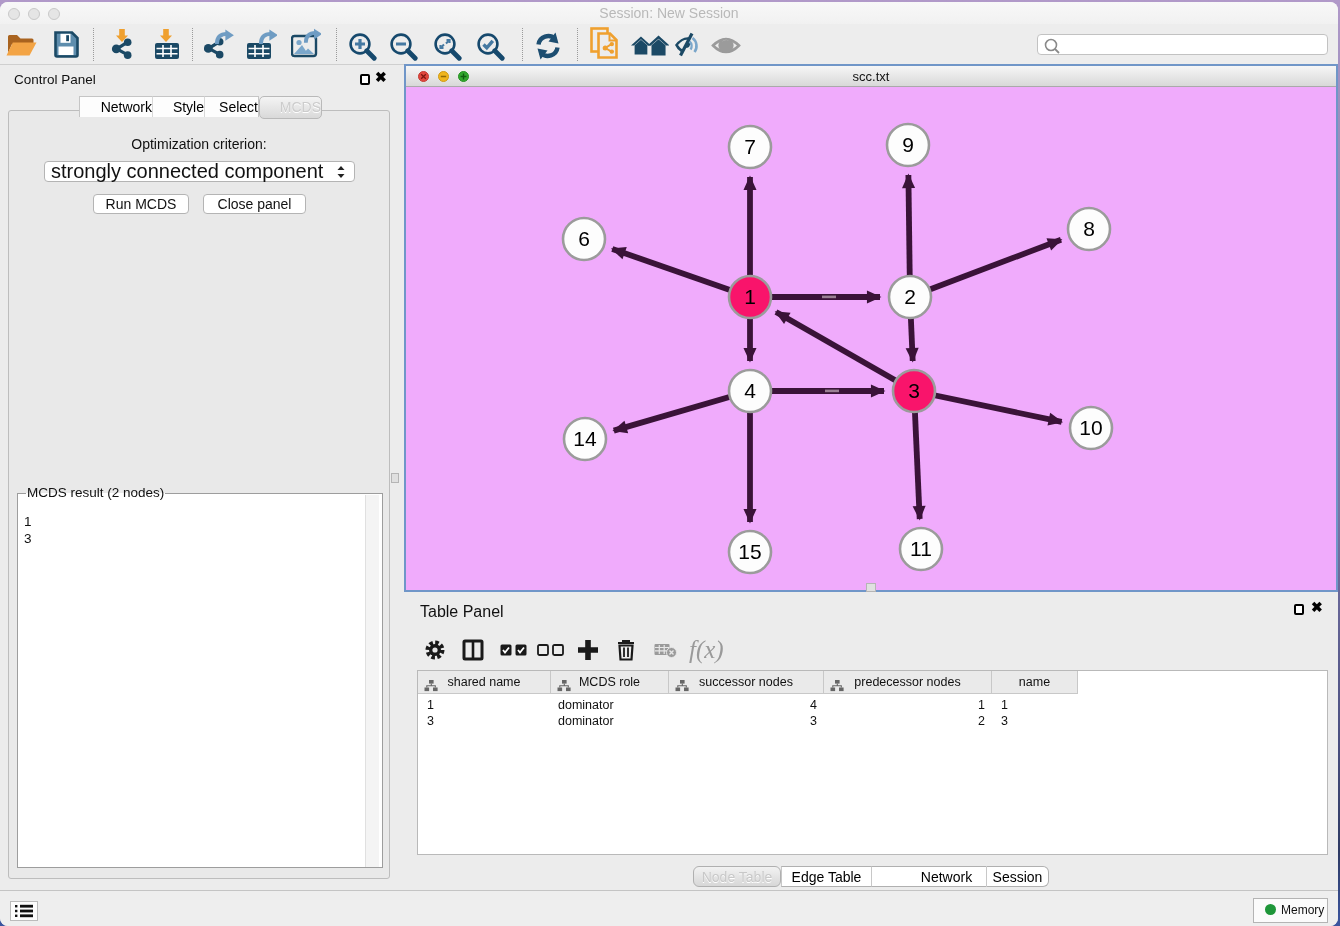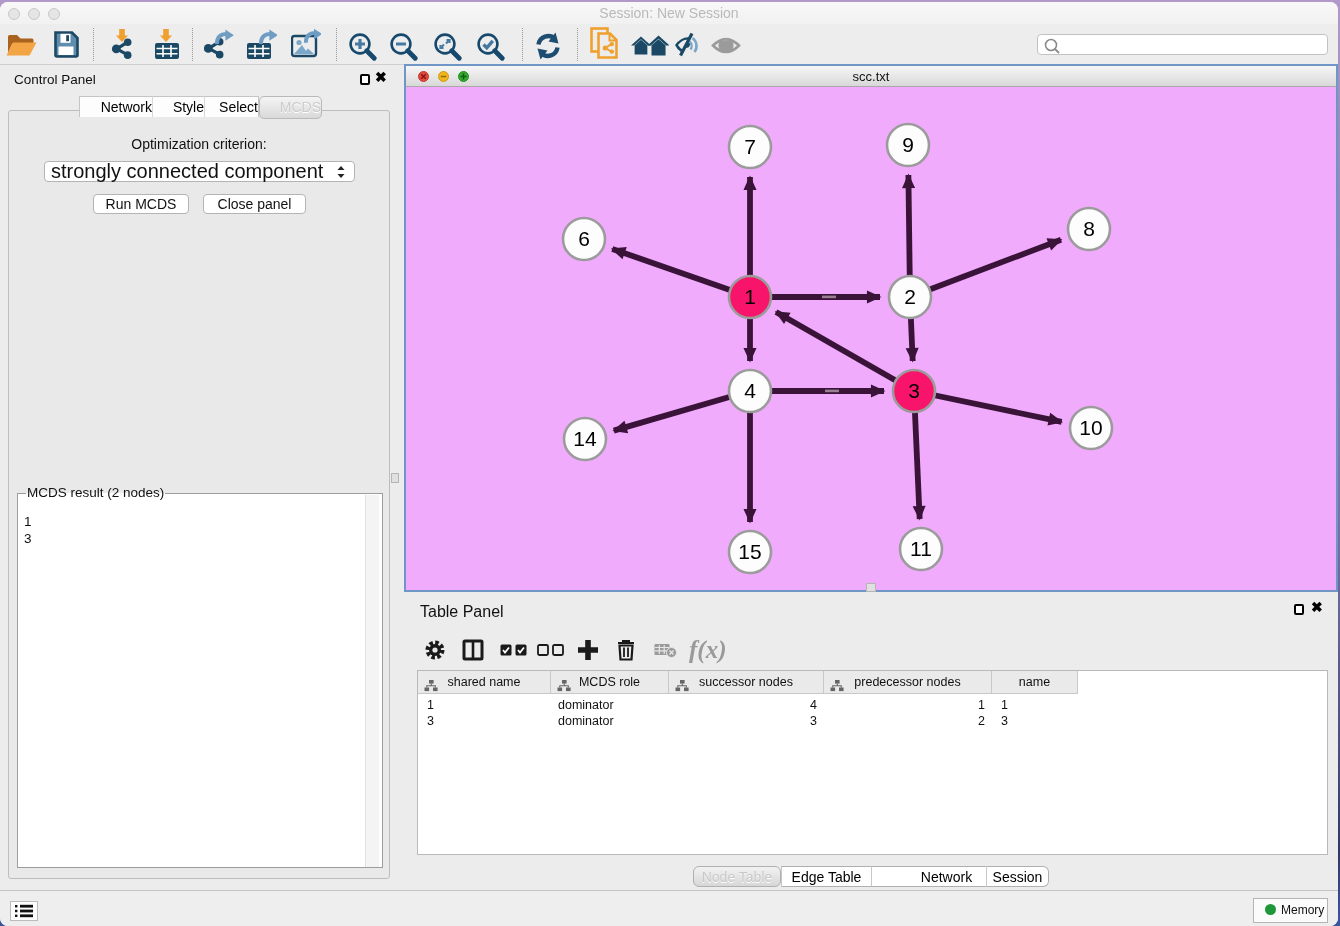--- a/index.html
+++ b/index.html
@@ -368,21 +368,21 @@
         <path d="M3,5 H19 M8,5 V3 H14 V5" stroke="#1a1a1a" stroke-width="2" fill="none"></path>
         <path d="M4.5,7.5 L5.5,21.5 H16.5 L17.5,7.5 Z" fill="none" stroke="#1a1a1a" stroke-width="2.2"></path>
         <path d="M9,9.5 V19 M13,9.5 V19" stroke="#1a1a1a" stroke-width="1.8"></path>
       </svg>
       <svg style="position:absolute; left:237px; top:10px;" width="23" height="18" viewBox="0 0 23 18">
         <rect x="0.5" y="3" width="15" height="11" rx="1" fill="#9a9a9a"></rect>
         <path d="M1,6.5 H15 M1,9.8 H15 M5.3,4 V13 M10.2,4 V13" stroke="#e7e7e7" stroke-width="1.2"></path>
         <circle cx="17.5" cy="11.5" r="5" fill="#9a9a9a" stroke="#e7e7e7" stroke-width="1"></circle>
         <path d="M15.5,9.5 L19.5,13.5 M19.5,9.5 L15.5,13.5" stroke="#e7e7e7" stroke-width="1.4"></path>
       </svg>
-      <div style="position:absolute; left:272px; top:5px; font-family:'Liberation Serif',serif; font-style:italic; font-size:25px; color:#9a9a9a;font-weight:bold;">f(x)</div>
+      <div style="position:absolute; left:272px; top:5px; font-family:'Liberation Serif',serif; font-style:italic; font-size:25px; color:#9a9a9a;">f(x)</div>
     </div>
   <div class="abs" id="datatable">
       <div class="hcell" style="left:0px; width:133px;"><span style="position:absolute;left:6px;top:5px;"><svg width="14" height="12" viewBox="0 0 14 12" style="vertical-align:-1px;">
             <rect x="5" y="0" width="4.6" height="3.6" fill="#666"></rect>
             <rect x="0.5" y="7.5" width="4.6" height="3.6" fill="#666"></rect>
             <rect x="9" y="7.5" width="4.6" height="3.6" fill="#666"></rect>
             <path d="M7.3,3.6 V5.7 M2.8,7.5 V5.7 H11.3 V7.5" stroke="#666" stroke-width="1.1" fill="none"></path>
           </svg></span>shared name</div>
       <div class="hcell" style="left:133px; width:118px;"><span style="position:absolute;left:6px;top:5px;"><svg width="14" height="12" viewBox="0 0 14 12" style="vertical-align:-1px;">
             <rect x="5" y="0" width="4.6" height="3.6" fill="#666"></rect>

